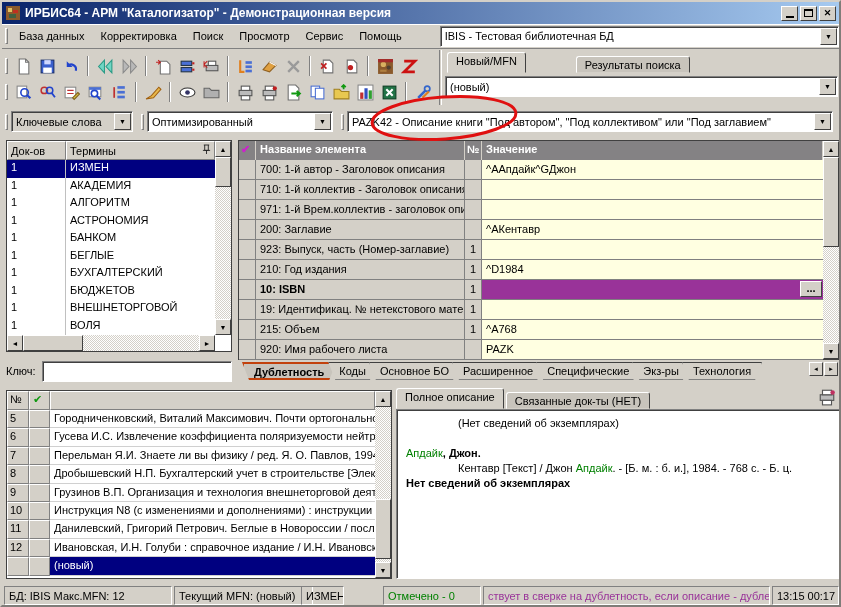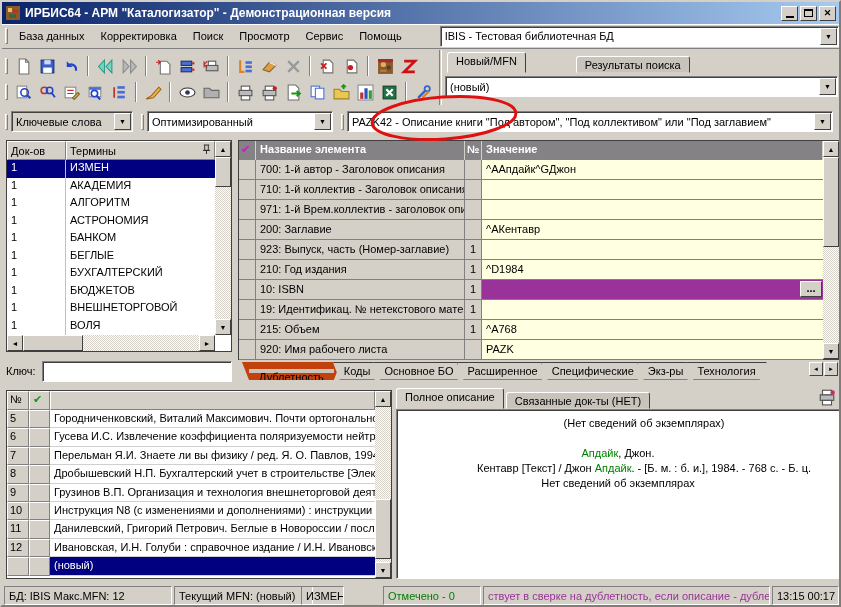--- a/index.html
+++ b/index.html
@@ -85,46 +85,46 @@
   .fc-val.selval{background:var(--selected-value,#993399);}
   .dots-btn{position:absolute;right:1px;top:1px;width:22px;height:16px;background:#d4d0c8;border:1px solid;border-color:#fff #404040 #404040 #fff;
     text-align:center;line-height:12px;font-weight:bold;}
   .fields .vsb{top:0;bottom:0;}
   
   .f-tabs{position:absolute;left:236px;top:224px;width:602px;height:20px;display:flex;align-items:flex-start;background:#d4d0c8;}
   .tab-bot{height:18px;padding:2px 10px;background:#d4d0c8;border:1px solid #808080;border-top:1px solid #404040;
     clip-path:polygon(7px 0,calc(100% - 7px) 0,100% 100%,0 100%);
     clip-path:polygon(0 0,100% 0,calc(100% - 7px) 100%,7px 100%);
     margin-left:-8px;white-space:nowrap;}
-  .tab-bot.active{background:#c8c4bc;font-weight:normal;border:7px solid #c2410c;}
+  .tab-bot.active{background:#c8c4bc;font-weight:bold;border:2px solid #c2410c;}
   .f-tabnav{margin-left:auto;display:flex;gap:1px;padding-right:2px;}
   .f-tabnav .sb-btn{width:14px;height:14px;font-size:6px;}
   
   .bottomarea{position:absolute;left:0;top:382px;width:100%;height:199px;}
   .records{left:4px;top:6px;width:386px;height:189px;background:#fff;border:1px solid #404040;position:absolute;}
   .r-head{display:flex;height:19px;background:#d4d0c8;}
   .r-rows .rrow{display:flex;height:18.4px;background:#fff;}
   .rc-num{width:22px;flex:none;background:#d4d0c8;border:1px solid;border-color:#fff #808080 #808080 #fff;padding:1px 2px;}
   .rc-chk{width:21px;flex:none;background:#d4d0c8;border:1px solid;border-color:#fff #808080 #808080 #fff;}
   .rc-txt{flex:1;padding:2px 4px;white-space:nowrap;overflow:hidden;border-bottom:1px solid #d0d0d0;}
   .rrow.sel .rc-txt{background:var(--selection,#000080);color:#fff;}
   
   .descpanel{position:absolute;left:394px;top:4px;width:444px;height:191px;}
   .d-tabs{display:flex;align-items:flex-end;height:21px;position:relative;}
   .d-content{position:absolute;left:0;top:21px;right:0;bottom:0;background:#fff;border:1px solid;border-color:#808080 #fff #fff #808080;box-shadow:inset 1px 1px 0 #404040;
-    padding:6px 0;line-height:15px;overflow:hidden;text-align:center;}
+    padding:6px 9px;line-height:15px;overflow:hidden;}
   .green{color:var(--green-text,#008000);}
   .ind1{padding-left:52px;}
   .printer-corner{position:absolute;right:2px;top:0;width:20px;height:20px;}
   
   .statusbar{position:absolute;left:0;top:582px;width:100%;height:23px;}
   .sb-panel{position:absolute;top:2px;height:19px;border:1px solid;border-color:#808080 #fff #fff #808080;
     padding:3px 4px;white-space:nowrap;overflow:hidden;}
   .magenta{color:var(--magenta-text,#993399);}
-  .bold{font-weight:normal;}
+  .bold{font-weight:bold;}
   .annotation{position:absolute;pointer-events:none;z-index:50;}
 </style>
 </head>
 <body>
 
 <div class="window">
 
   <div class="titlebar">
     <span class="app-ico">
       <svg viewBox="0 0 16 16" width="16" height="16">

